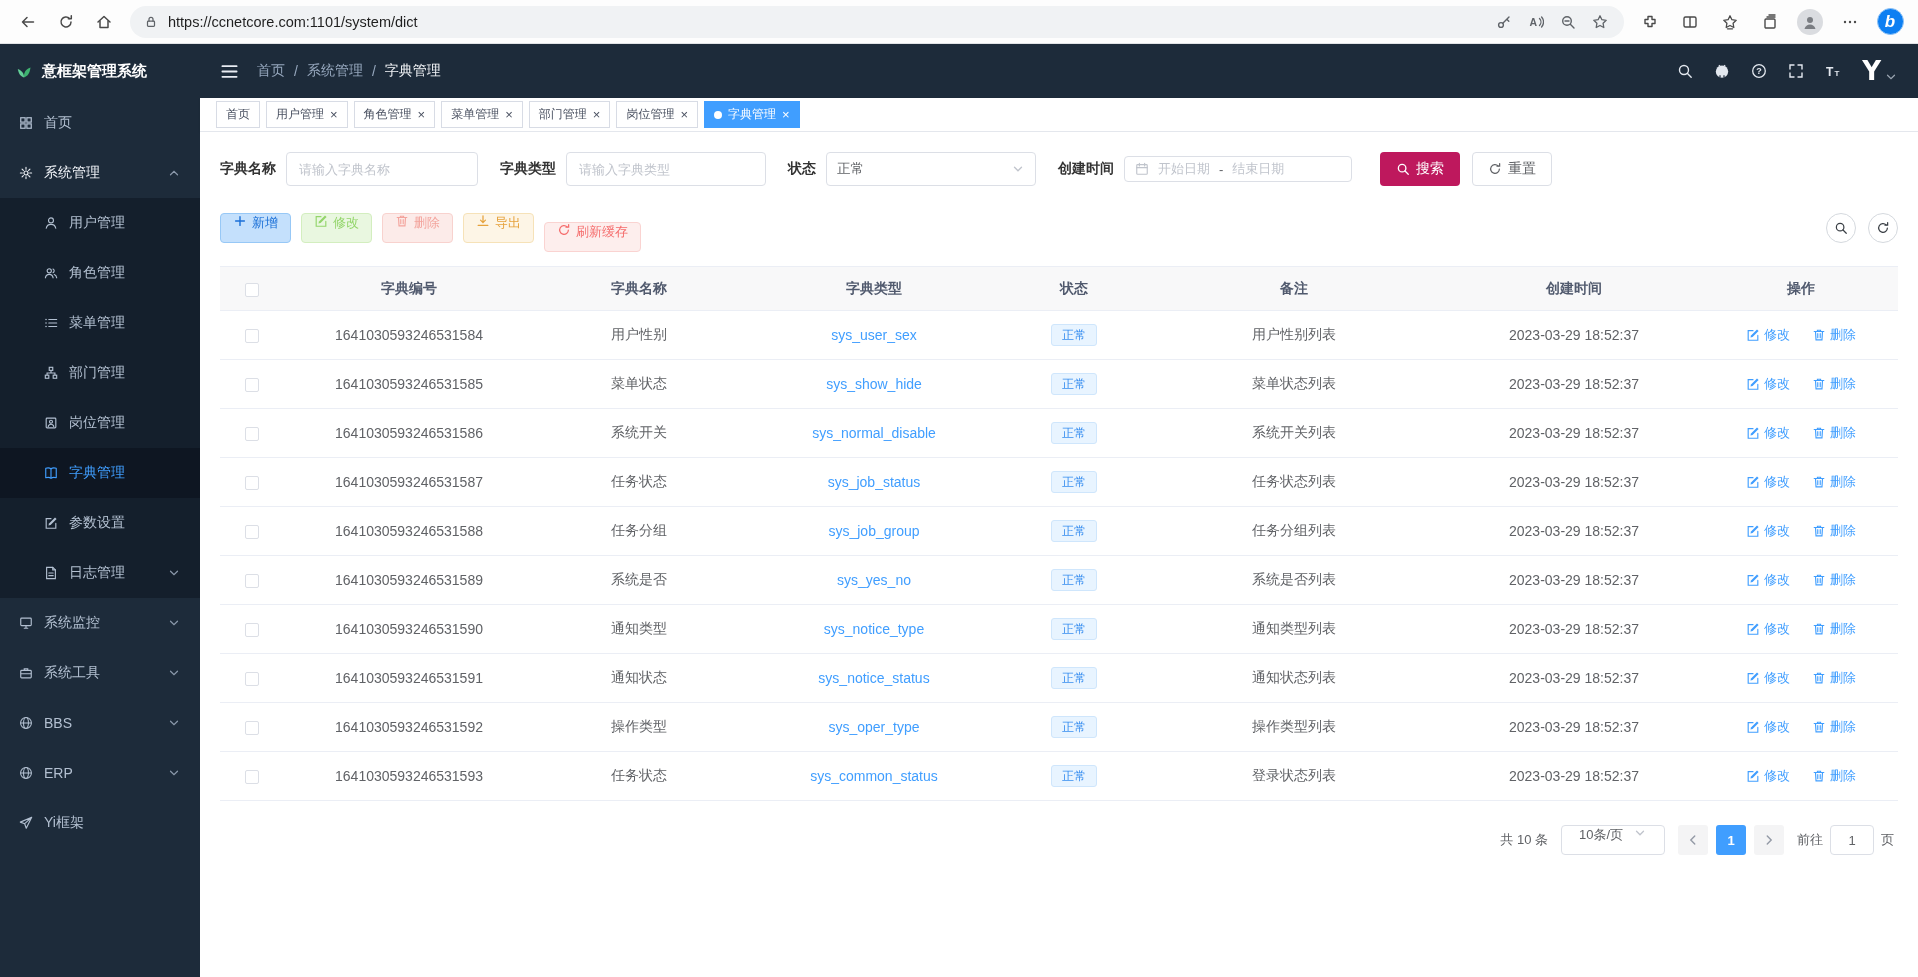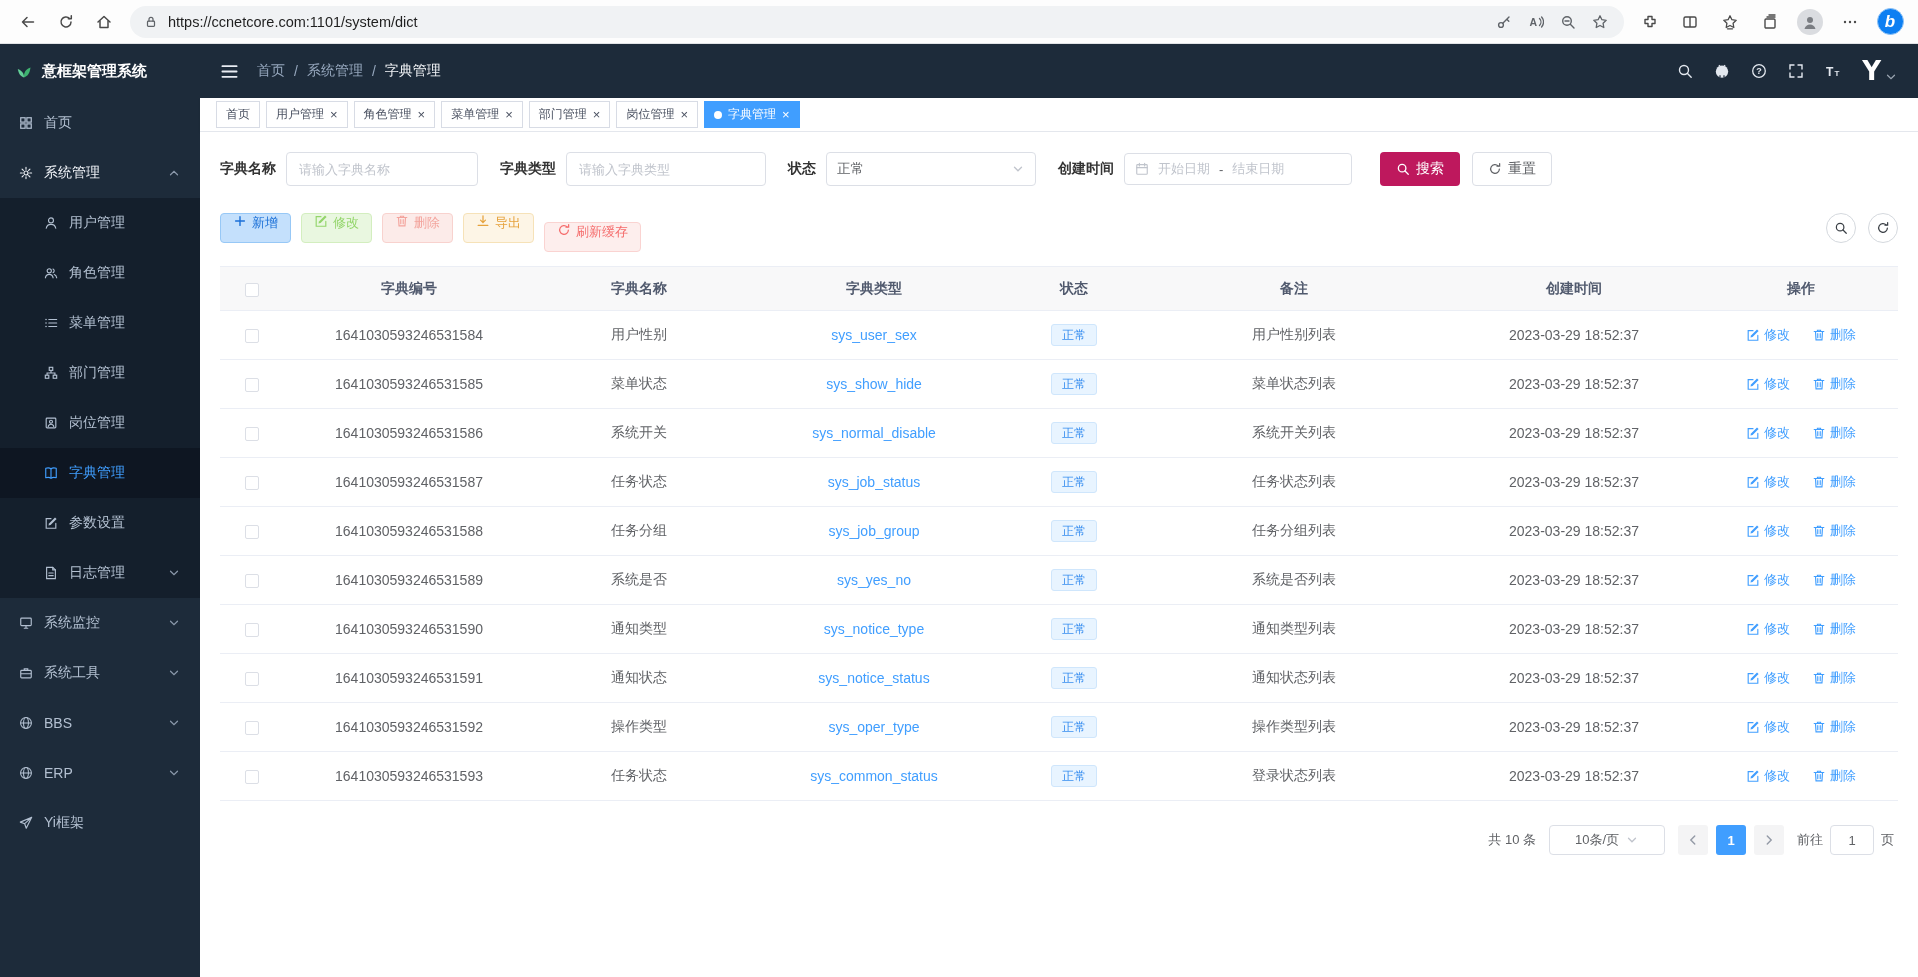--- a/index.html
+++ b/index.html
@@ -82,21 +82,21 @@
   .filter-row { display:flex; align-items:center; margin:4px 0 18px; font-size:14px; }
   .f-label { font-weight:700; color:#333; white-space:nowrap; margin:0 10px 0 22px; }
   .f-label.first { margin-left:0; }
   .f-input { height:34px; width:192px; border:1px solid #dcdfe6; border-radius:4px;
     padding:0 12px; font-size:13px; color:#606266; outline:none;
     font-family:"Liberation Sans","DejaVu Sans",sans-serif; }
   .f-input::placeholder { color:#c0c4cc; }
   .f-select { height:34px; width:210px; border:1px solid #dcdfe6; border-radius:4px;
     display:flex; align-items:center; justify-content:space-between; padding:0 10px;
     color:#606266; cursor:pointer; background:#fff; font-size:13.5px; }
-  .f-date { height:32px; width:228px; border:1px solid #dcdfe6; border-radius:4px;
+  .f-date { height:26px; width:228px; border:1px solid #dcdfe6; border-radius:4px;
     display:flex; align-items:center; gap:9px; padding:0 10px; color:#c0c4cc;
     font-size:13px; background:#fff; cursor:pointer; }
   .f-date .sep { color:#606266; }
   .btn { height:34px; border-radius:4px; border:1px solid transparent; cursor:pointer;
     display:inline-flex; align-items:center; gap:6px; padding:0 15px; font-size:14px;
     font-family:inherit; }
   .btn-search { background:#be185d; color:#fff; margin-left:28px; }
   .btn-reset { background:#fff; border-color:#dcdfe6; color:#606266; margin-left:12px; }
 
   .action-row { display:flex; align-items:center; gap:10px; margin-bottom:14px; }
@@ -121,22 +121,22 @@
     display:inline-block; background:#fff; cursor:pointer; vertical-align:middle; }
   .type-link { color:#409eff; cursor:pointer; text-decoration:none; }
   .tag { display:inline-block; background:#e8f4ff; border:1px solid #cfe6fc; color:#3a8ff0;
     font-size:12px; line-height:20px; padding:0 10px; border-radius:3px; }
   .row-action { color:#409eff; font-size:13px; display:inline-flex; align-items:center;
     gap:4px; margin:0 9px; cursor:pointer; }
 
   
   .pagination { display:flex; align-items:center; justify-content:flex-end; gap:13px;
     margin-top:24px; font-size:13px; color:#606266; padding-right:4px; }
-  .page-size { width:116px; height:30px; border:1px solid #dcdfe6; border-radius:4px;
-    display:flex; align-items:center; justify-content:space-between; padding:0 25px;
+  .page-size { width:104px; height:30px; border:1px solid #dcdfe6; border-radius:4px;
+    display:flex; align-items:flex-start; justify-content:space-between; padding:0 17px;
     background:#fff; cursor:pointer; }
   .pg-group { display:flex; align-items:center; gap:8px; }
   .page-btn { width:30px; height:30px; border-radius:3px; background:#f4f4f5; color:#9399a5;
     display:flex; align-items:center; justify-content:center; cursor:pointer; }
   .page-btn.current { background:#409eff; color:#fff; font-weight:600; cursor:default; }
   .goto { display:flex; align-items:center; gap:7px; }
   .goto-input { width:44px; height:30px; border:1px solid #dcdfe6; border-radius:4px;
     text-align:center; font-size:13px; color:#606266; outline:none;
     font-family:"Liberation Sans","DejaVu Sans",sans-serif; }
 </style>

